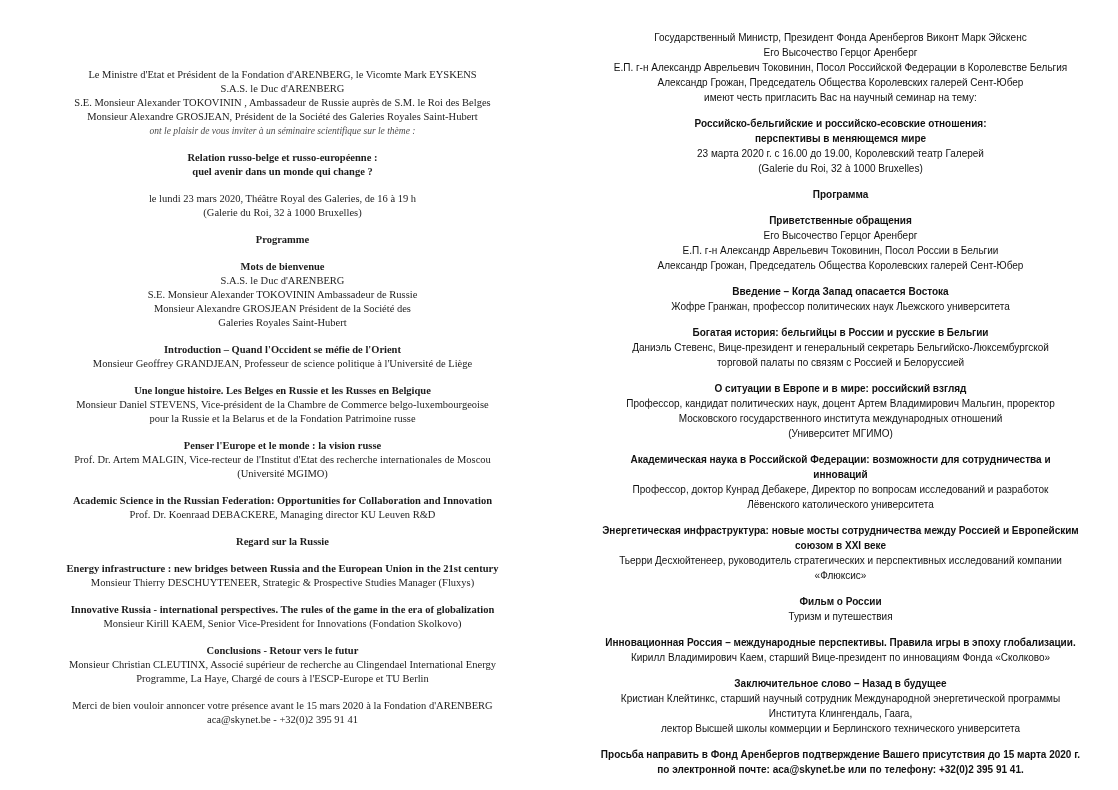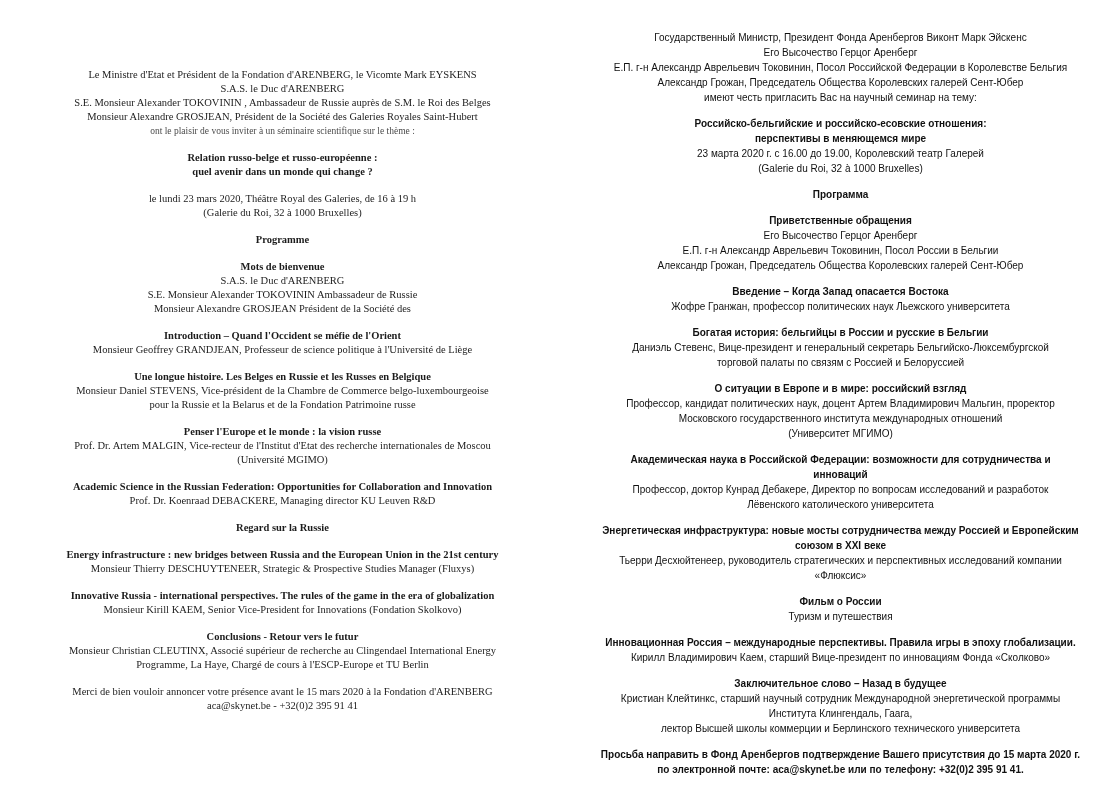--- a/index.html
+++ b/index.html
@@ -45,20 +45,21 @@
   .page.right .block { margin-bottom: 11px; }
   .line {
     white-space: nowrap;
   }
   .line.bold {
     font-weight: bold;
   }
   .line.small {
     font-size: 9.5px;
     color: #4a4a4a;
+    font-style: italic;
   }
 </style>
 </head>
 <body>
 
 <div class="doc">
   <section class="page left">
       <div class="block">
         <div class="line">Le Ministre d'Etat et Président de la Fondation d'ARENBERG, le Vicomte Mark EYSKENS</div>
         <div class="line">S.A.S. le Duc d'ARENBERG</div>
@@ -75,20 +76,21 @@
         <div class="line">(Galerie du Roi, 32 à 1000 Bruxelles)</div>
       </div>
       <div class="block">
         <div class="line bold">Programme</div>
       </div>
       <div class="block">
         <div class="line bold">Mots de bienvenue</div>
         <div class="line">S.A.S. le Duc d'ARENBERG</div>
         <div class="line">S.E. Monsieur Alexander TOKOVININ  Ambassadeur de Russie</div>
         <div class="line">Monsieur Alexandre GROSJEAN Président de la Société des</div>
+        <div class="line">Galeries Royales Saint-Hubert</div>
       </div>
       <div class="block">
         <div class="line bold">Introduction – Quand l'Occident se méfie de l'Orient</div>
         <div class="line">Monsieur Geoffrey GRANDJEAN, Professeur de science politique à l'Université de Liège</div>
       </div>
       <div class="block">
         <div class="line bold">Une longue histoire. Les Belges en Russie et les Russes en Belgique</div>
         <div class="line">Monsieur Daniel STEVENS, Vice-président de la Chambre de Commerce belgo-luxembourgeoise</div>
         <div class="line">pour la Russie et la Belarus et de la Fondation Patrimoine russe</div>
       </div>

